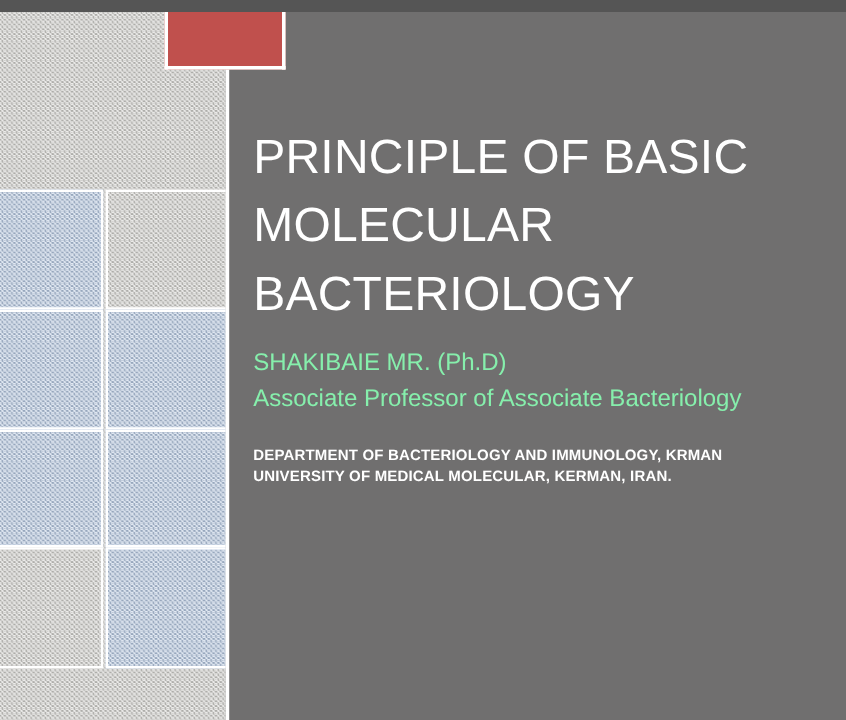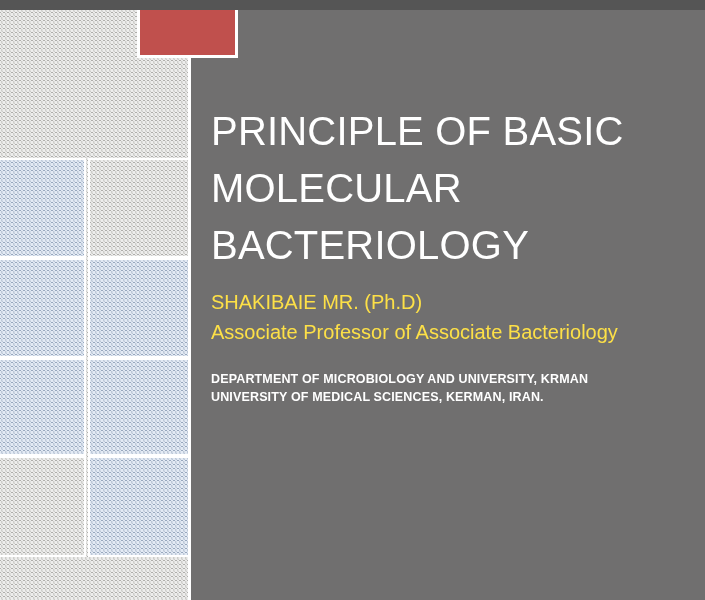--- a/index.html
+++ b/index.html
@@ -104,21 +104,21 @@
   #subtitle-group {
     position: absolute;
     top: 277px;
     left: 0;
     width: 490px;
   }
   .subtitle-line {
     font-size: 20px;
     line-height: 30px;
     font-weight: 400;
-    color: #fde047;
+    color: #86efac;
     white-space: nowrap;
   }
 
   #affiliation-group {
     position: absolute;
     top: 360px;
     left: 0;
     width: 470px;
   }
   .affiliation-line {
@@ -172,18 +172,18 @@
   <div id="text-col">
 
     <h1 id="slide-title">PRINCIPLE OF BASIC MOLECULAR BACTERIOLOGY</h1>
 
     <div id="subtitle-group">
       <div class="subtitle-line">SHAKIBAIE MR. (Ph.D)</div>
       <div class="subtitle-line">Associate Professor of Associate Bacteriology</div>
     </div>
 
     <div id="affiliation-group">
-      <div class="affiliation-line">DEPARTMENT OF MICROBIOLOGY AND UNIVERSITY, KRMAN</div>
-      <div class="affiliation-line">UNIVERSITY OF MEDICAL SCIENCES, KERMAN, IRAN.</div>
+      <div class="affiliation-line">DEPARTMENT OF BACTERIOLOGY AND IMMUNOLOGY, KRMAN</div>
+      <div class="affiliation-line">UNIVERSITY OF MEDICAL MOLECULAR, KERMAN, IRAN.</div>
     </div>
 
   </div>
 </div>
 
 </body></html>

